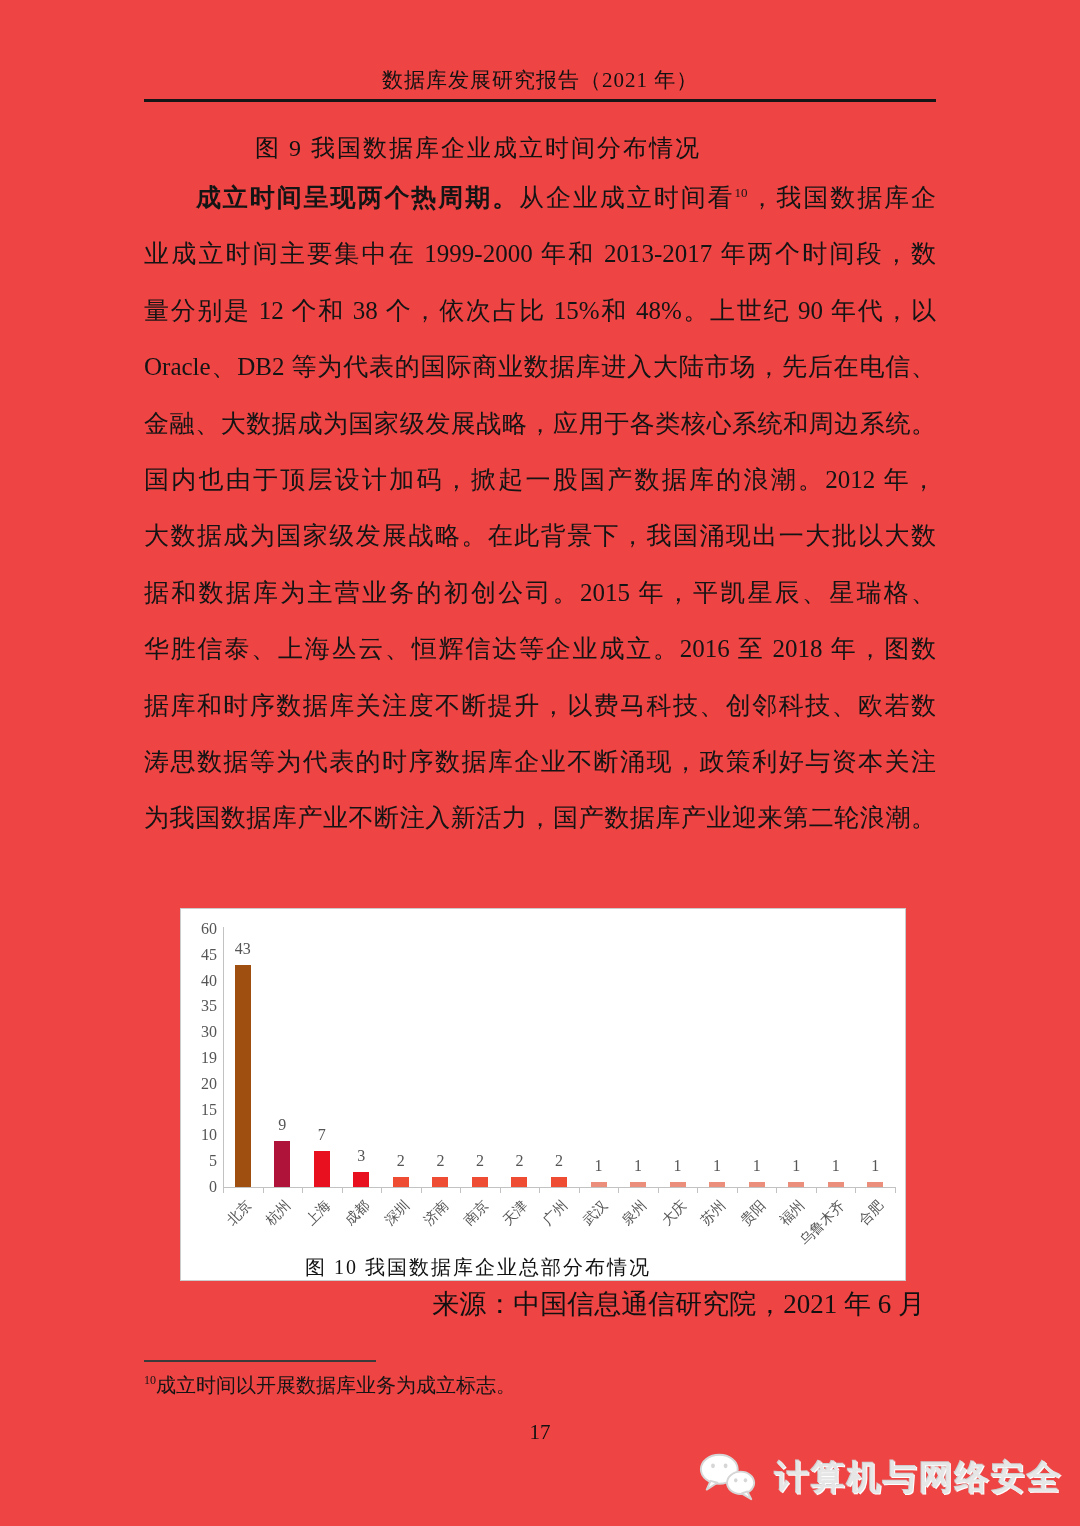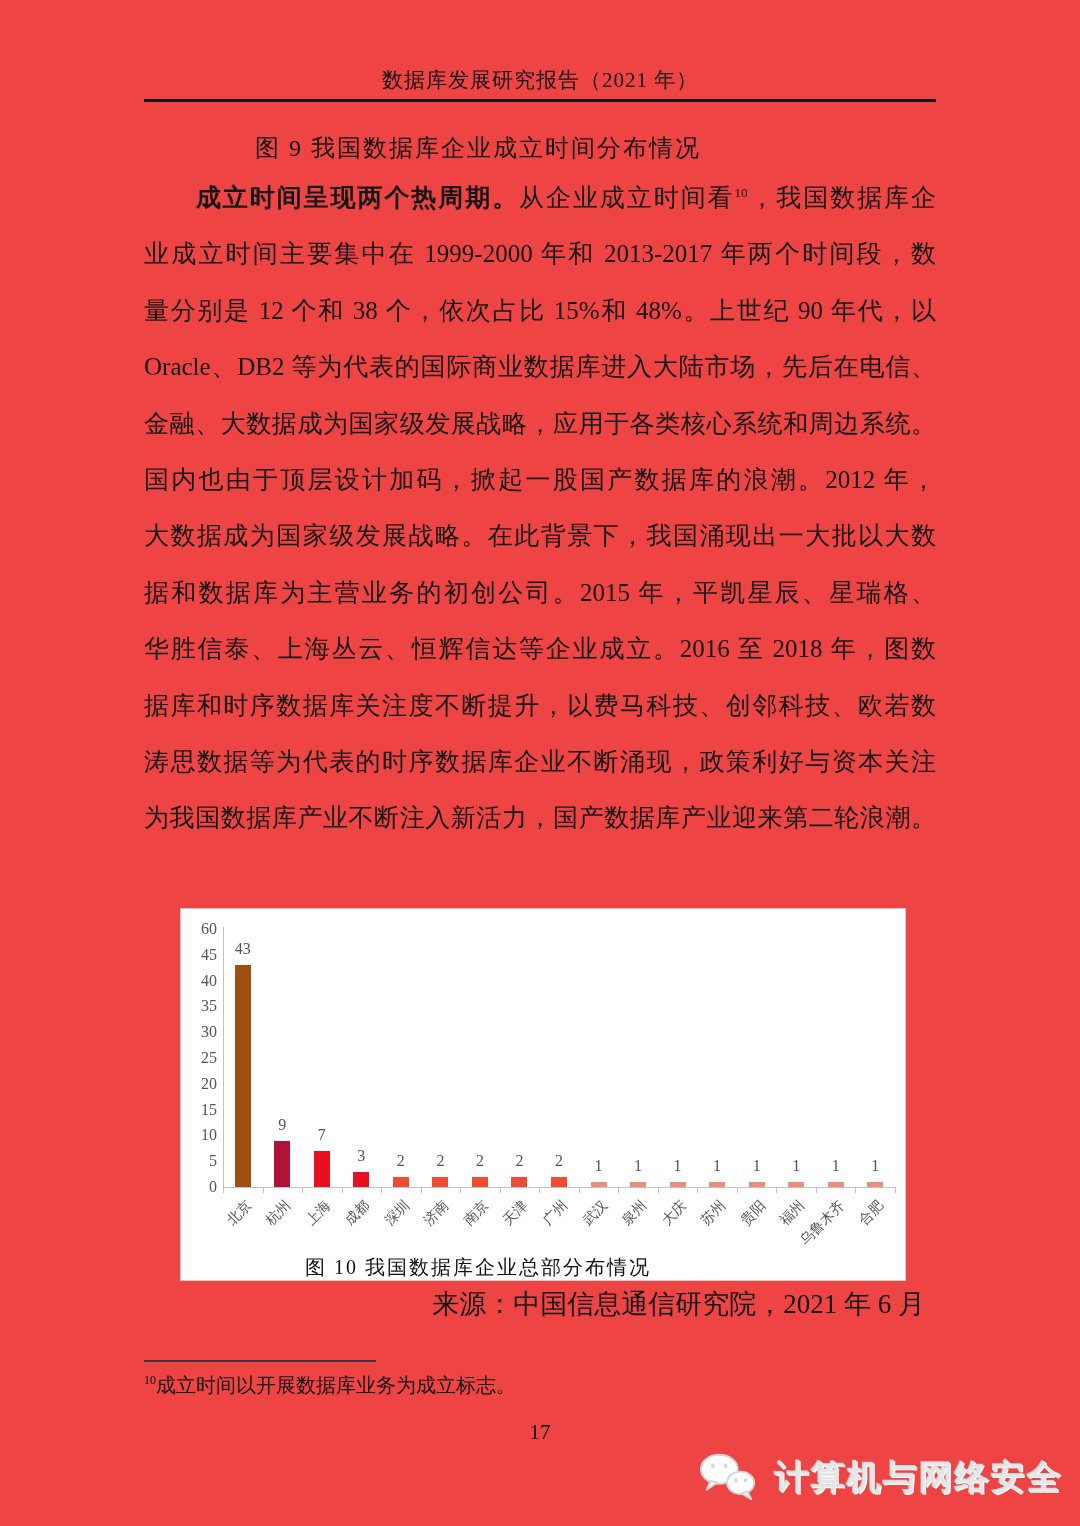--- a/index.html
+++ b/index.html
@@ -90,21 +90,21 @@
       <div class="axis-line" style="left: 555.882px; top: 278px; width: 1px; height: 6px;"></div>
       <div class="axis-line" style="left: 595.412px; top: 278px; width: 1px; height: 6px;"></div>
       <div class="axis-line" style="left: 634.941px; top: 278px; width: 1px; height: 6px;"></div>
       <div class="axis-line" style="left: 674.471px; top: 278px; width: 1px; height: 6px;"></div>
       <div class="axis-line" style="left: 714px; top: 278px; width: 1px; height: 6px;"></div>
       <div class="ylab" style="top: 268px;">0</div>
       <div class="ylab" style="top: 242.2px;">5</div>
       <div class="ylab" style="top: 216.4px;">10</div>
       <div class="ylab" style="top: 190.6px;">15</div>
       <div class="ylab" style="top: 164.8px;">20</div>
-      <div class="ylab" style="top: 139px;">25</div>
+      <div class="ylab" style="top: 139px;">19</div>
       <div class="ylab" style="top: 113.2px;">30</div>
       <div class="ylab" style="top: 87.4px;">35</div>
       <div class="ylab" style="top: 61.6px;">40</div>
       <div class="ylab" style="top: 35.8px;">45</div>
       <div class="ylab" style="top: 10px;">60</div>
       <div class="bar" style="left: 53.7647px; top: 56.12px; height: 221.88px; background: rgb(159, 80, 16);"></div>
       <div class="vlab" style="left: 42px; width: 39.5294px; top: 30.12px;">43</div>
       <div class="xlab" style="right: 662.235px; top: 288px;">北京</div>
       <div class="bar" style="left: 93.2941px; top: 231.56px; height: 46.44px; background: rgb(176, 19, 57);"></div>
       <div class="vlab" style="left: 81.5294px; width: 39.5294px; top: 205.56px;">9</div>

